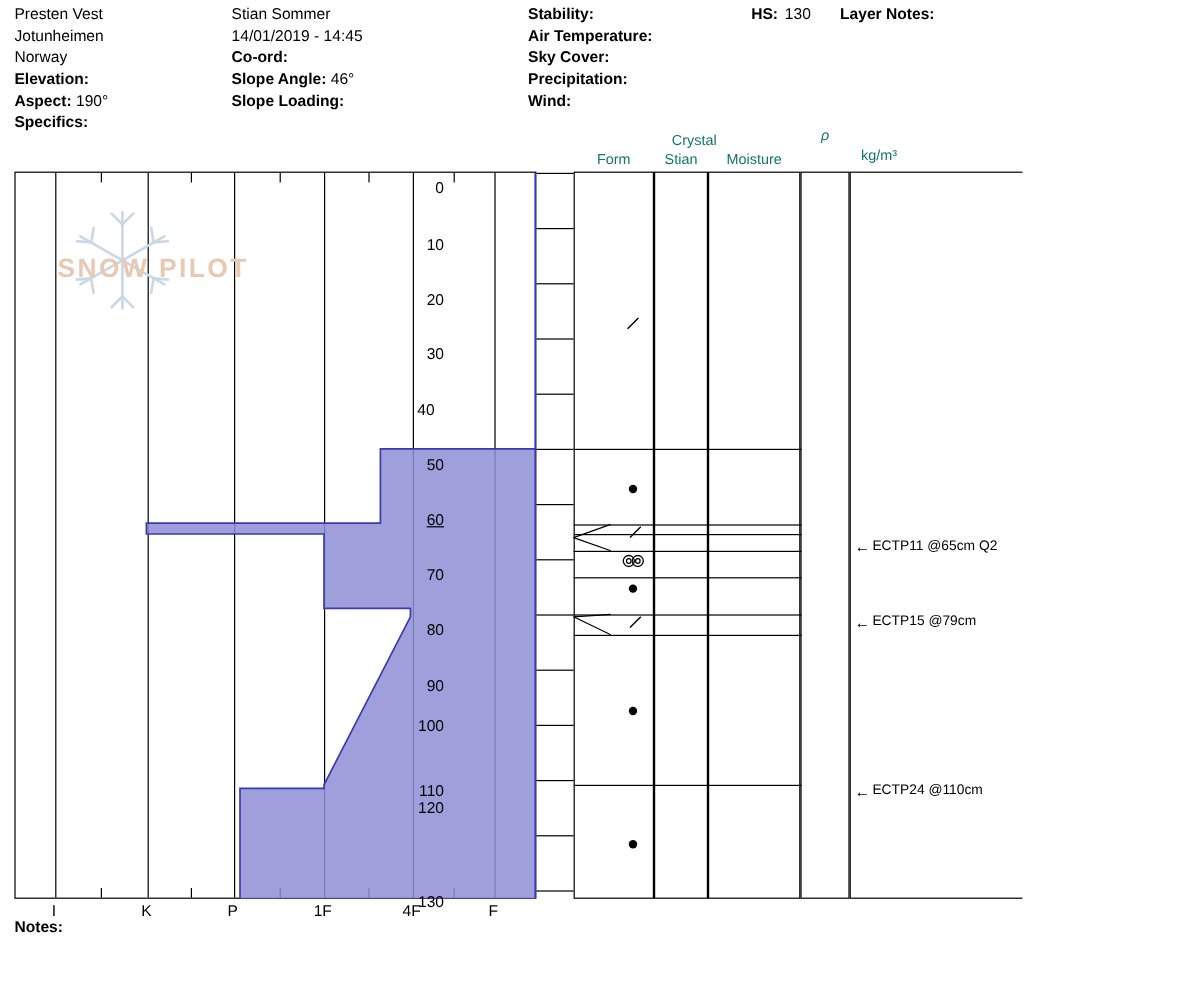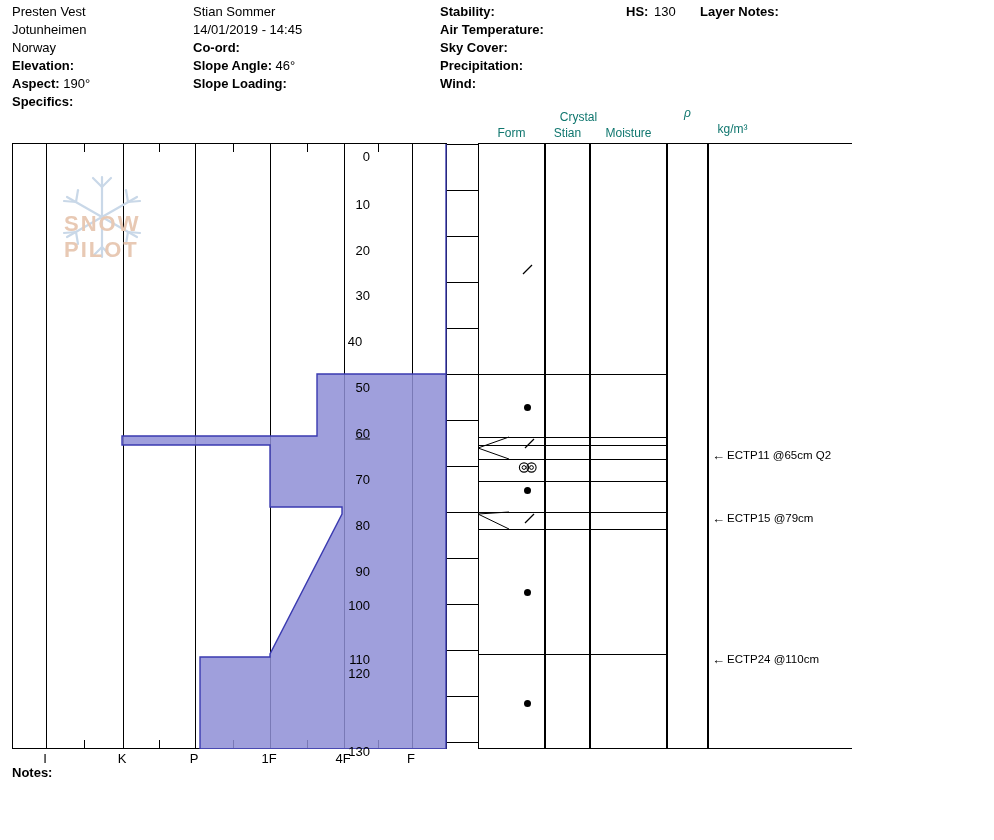--- a/index.html
+++ b/index.html
@@ -46,21 +46,21 @@
   #snow-poly { position: absolute; left: 12px; top: 143px; }
 
   
   #watermark {
     position: absolute; left: 40px; top: 175px; width: 170px; height: 90px;
     pointer-events: none;
   }
   #watermark .wm-text {
     position: absolute; left: 8px; top: 36px;
     font-size: 22px; font-weight: bold; letter-spacing: 2px;
-    color: #e8c9b4; font-family: "Liberation Sans", sans-serif; margin-left: 16px;
+    color: #e8c9b4; font-family: "Liberation Sans", sans-serif;
   }
 
   
   #depth-axis {
     position: absolute; left: 447px; top: 143px; width: 31px; height: 606px;
   }
   #depth-axis .dline {
     position: absolute; left: 0; width: 31px; height: 1px; background: #000;
   }
   .depth-label {

